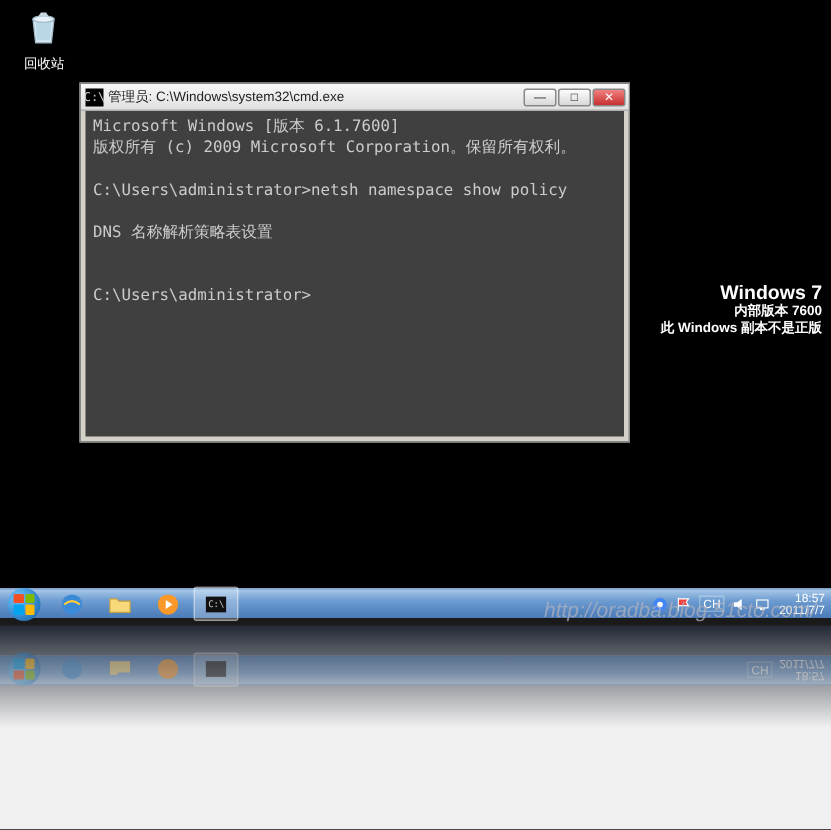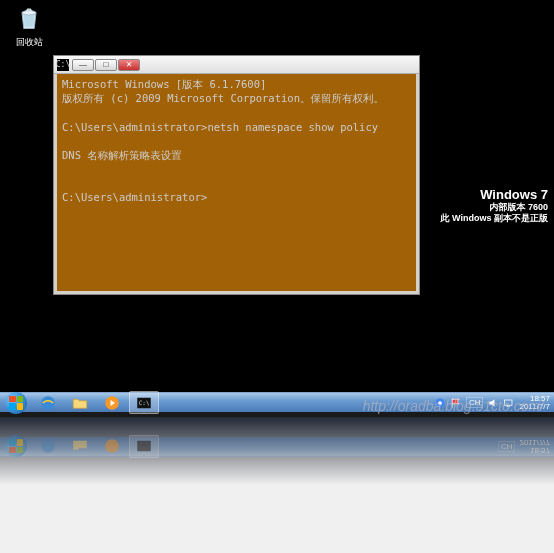--- a/index.html
+++ b/index.html
@@ -68,21 +68,21 @@
   align-items: center;
   justify-content: center;
   cursor: pointer;
   border-radius: 2px;
 }
 .tbtn.close { background: linear-gradient(to bottom, #f08080, #c83030); color: #fff; }
 
 .console {
   position: absolute;
   top: 18px; left: 3px; right: 3px; bottom: 3px;
-  background: #a16207;
+  background: #404040;
   color: #ccc;
   font-family: "NSimSun", "SimSun", "Consolas", monospace;
   font-size: 10.5px;
   line-height: 1.35;
   padding: 3px 5px;
   white-space: pre-wrap;
   overflow: hidden;
 }
 
 .branding {
@@ -193,20 +193,23 @@
       <path d="M10 12 L22 12 L21 26 L11 26 Z" fill="#b8d8e8"></path>
       <ellipse cx="16" cy="10" rx="8" ry="2.5" fill="#e8f0f8" stroke="#a0b8c8"></ellipse>
       <path d="M12 8 L14 5 L18 5 L20 8" fill="#c8d8e0"></path>
     </svg>
     <div>回收站</div>
   </div>
 
   <div class="cmd-window">
     <div class="titlebar">
       <div class="titlebar-icon">C:\</div>
+      <div class="titlebar-text">
+        <span>管理员: </span><span>C:\Windows\system32\cmd.exe</span>
+      </div>
       <div class="titlebar-btns">
         <div class="tbtn">
             <span>—</span>
           </div>
         <div class="tbtn">
             <span>□</span>
           </div>
         <div class="tbtn close">
             <span>✕</span>
           </div>

